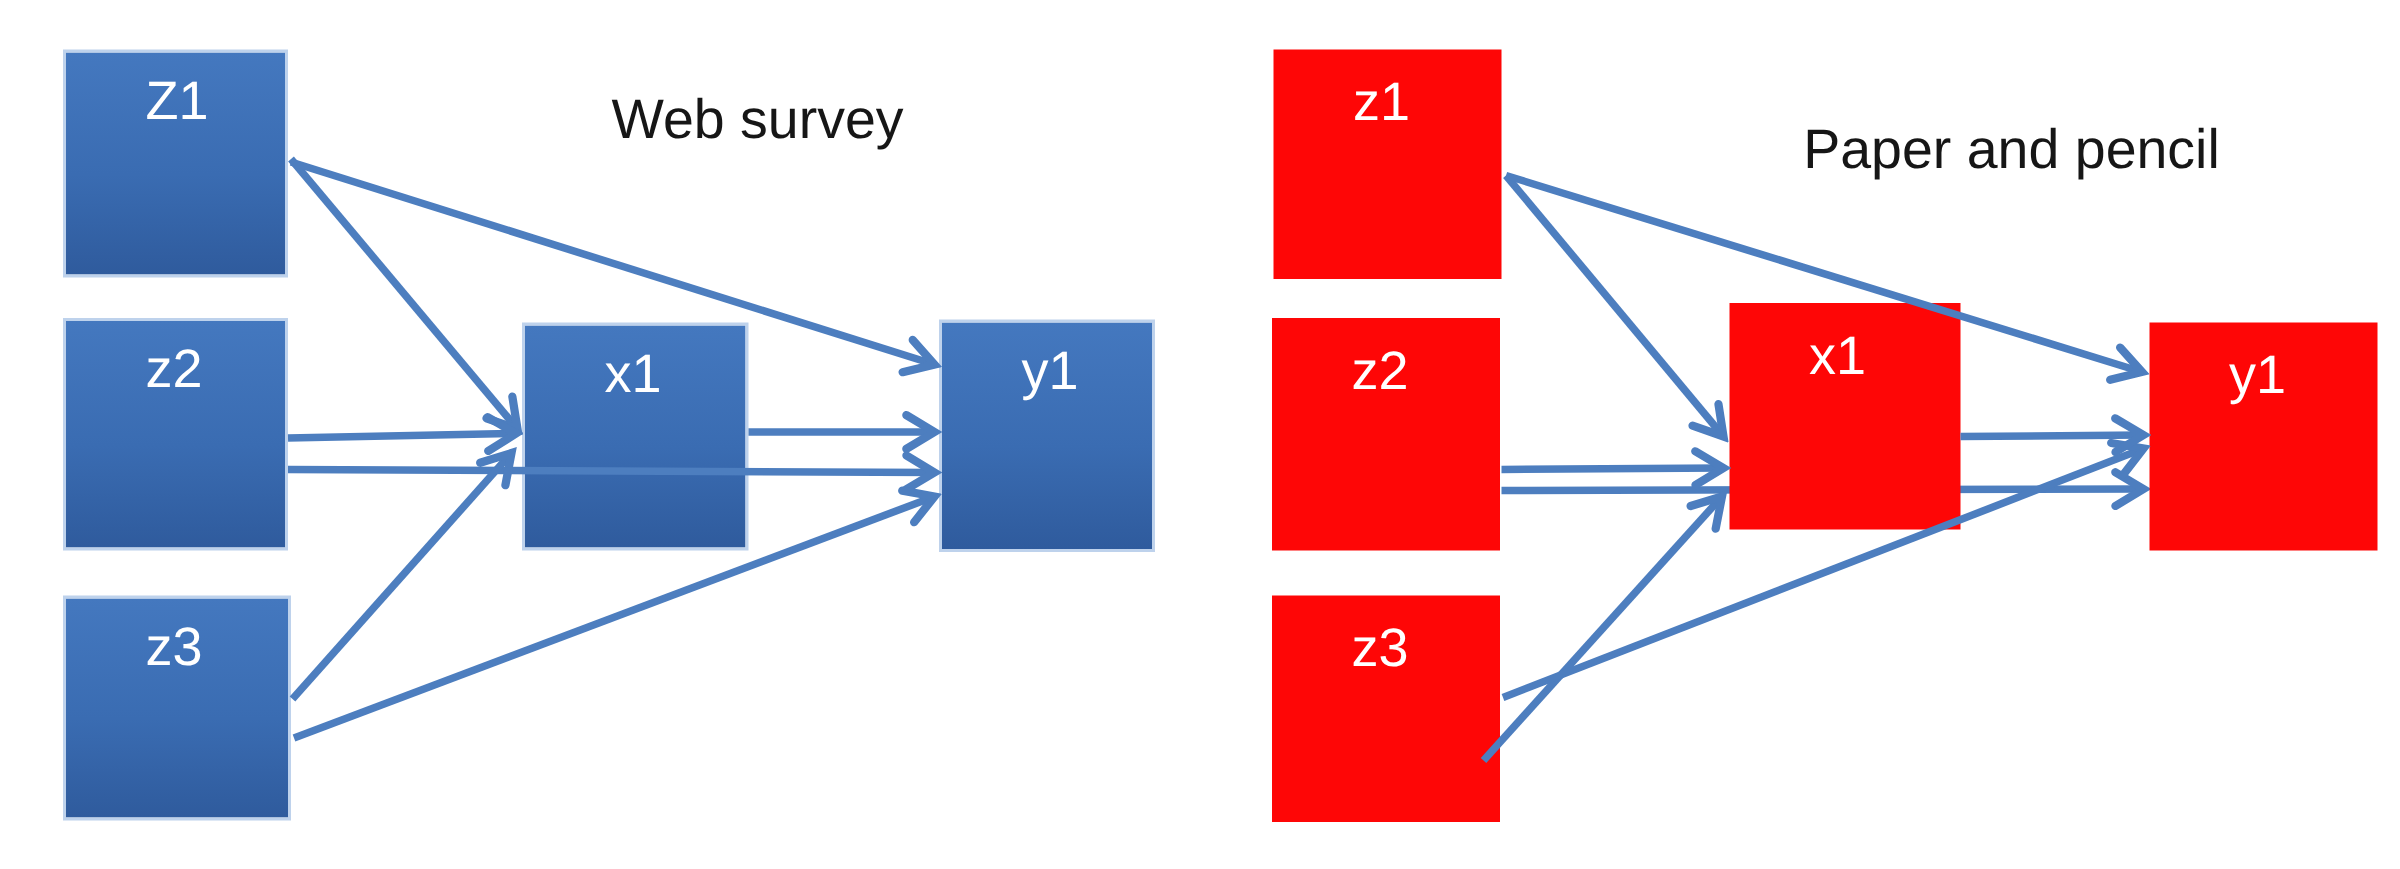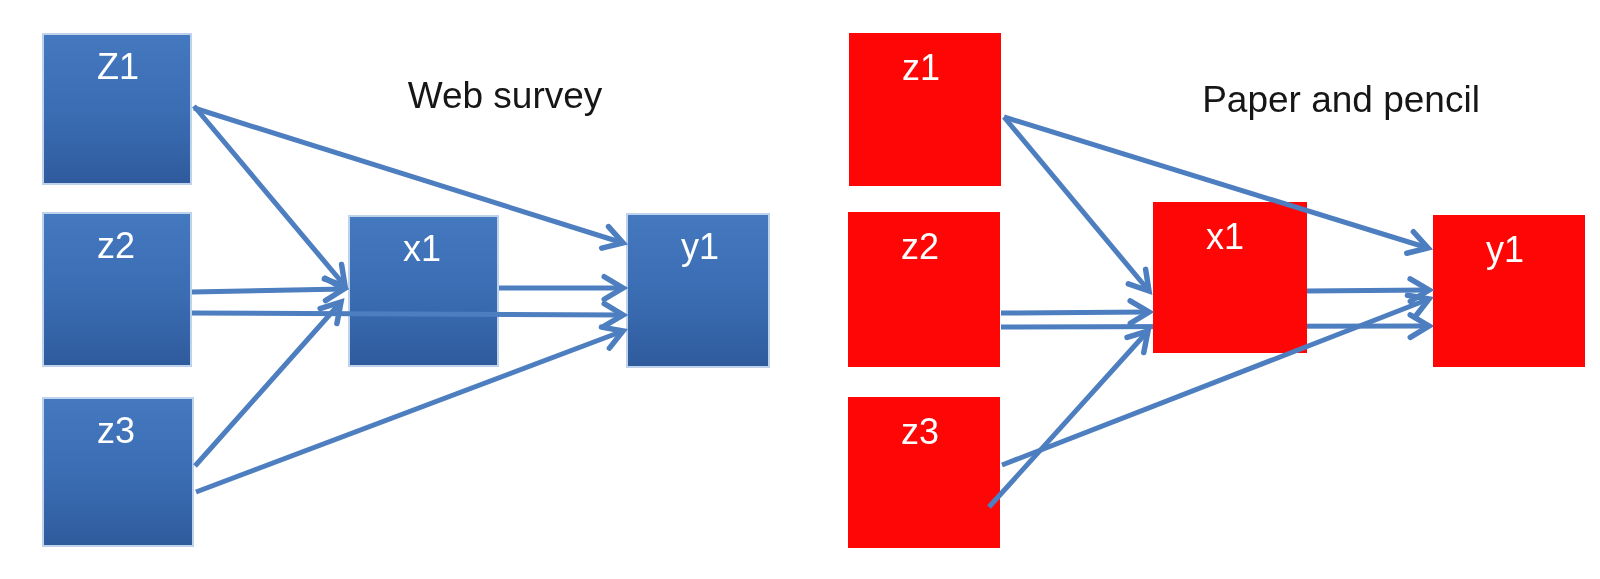--- a/index.html
+++ b/index.html
@@ -90,17 +90,17 @@
       <line x1="499" y1="288" x2="623" y2="288" stroke="#4d7ebf" stroke-width="5" marker-end="url(#ah-o)"></line>
       <line x1="1004" y1="117" x2="1149" y2="291" stroke="#4d7ebf" stroke-width="5" marker-end="url(#ah-o)"></line>
       <line x1="1004" y1="117" x2="1428" y2="248" stroke="#4d7ebf" stroke-width="5" marker-end="url(#ah-o)"></line>
       <line x1="1001" y1="313" x2="1149" y2="312" stroke="#4d7ebf" stroke-width="5" marker-end="url(#ah-o)"></line>
       <line x1="989" y1="507" x2="1148" y2="331" stroke="#4d7ebf" stroke-width="5" marker-end="url(#ah-o)"></line>
       <line x1="1002" y1="465" x2="1429" y2="299" stroke="#4d7ebf" stroke-width="5" marker-end="url(#ah-o)"></line>
       <line x1="1307" y1="291" x2="1429" y2="290" stroke="#4d7ebf" stroke-width="5" marker-end="url(#ah-o)"></line>
     </svg>
 
   <div class="layer" id="titles">
-    <div class="title" style="left: 505px; top: 96px; text-align: right;">Web survey</div>
+    <div class="title" style="left: 505px; top: 80px; text-align: right;">Web survey</div>
     <div class="title" style="left: 1341px; top: 85px; margin-top: 15px;">Paper and pencil</div>
   </div>
 
 </div>
 
 </body></html>

